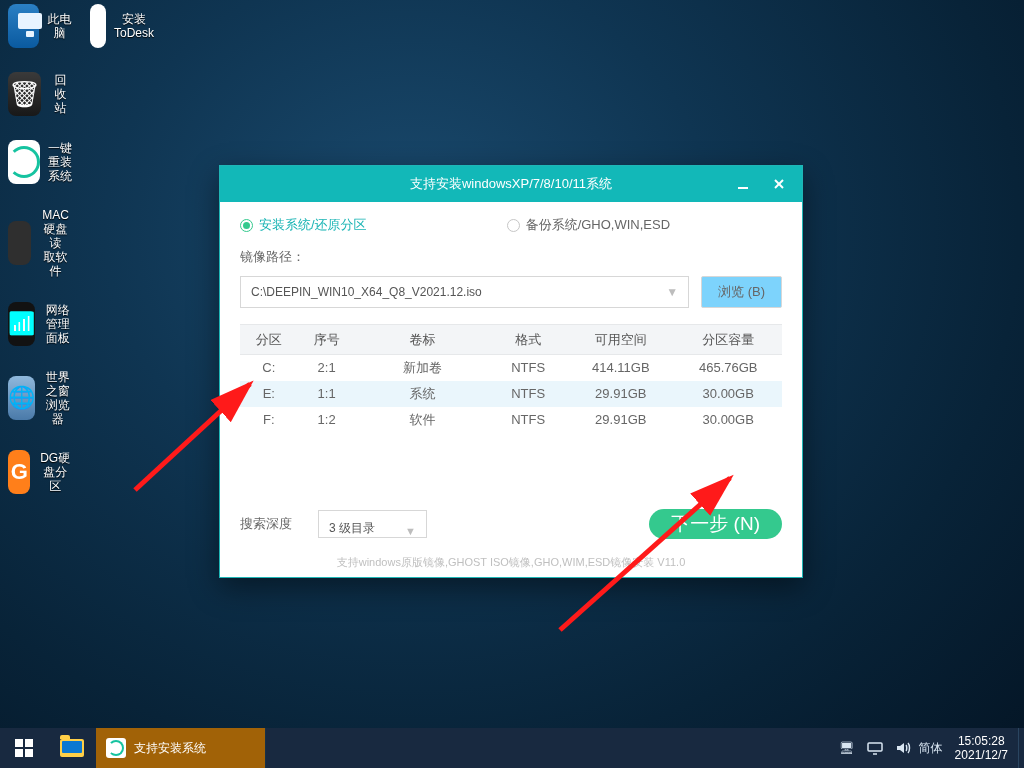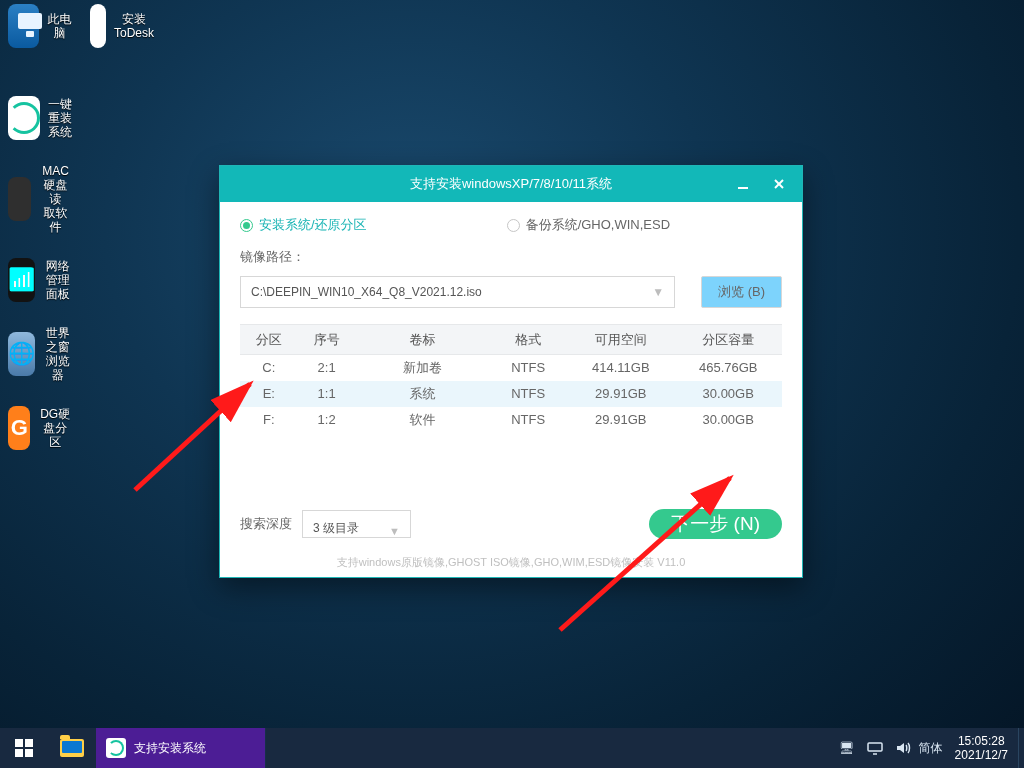--- a/index.html
+++ b/index.html
@@ -40,46 +40,46 @@
   .titlebar .ctl svg{stroke:#fff;stroke-width:2;fill:none}
   .body{padding:14px 20px 14px 20px;color:#333;font-size:13px}
   .tabs{display:flex;align-items:center;gap:140px;margin-bottom:14px}
   .radio{display:flex;align-items:center;gap:6px;cursor:pointer}
   .radio .r{width:13px;height:13px;border:1px solid #c6c6c6;border-radius:50%;position:relative;background:#fff;display:inline-block}
   .radio.sel .r{border-color:#34c98e}
   .radio.sel .r::after{content:"";position:absolute;left:2px;top:2px;width:7px;height:7px;background:#34c98e;border-radius:50%}
   .radio.sel .t{color:#18b4b4}
   .radio .t{color:#666}
   .lbl{color:#666;margin-bottom:10px}
-  .pathrow{display:flex;gap:26px;margin-bottom:16px}
+  .pathrow{display:flex;gap:12px;margin-bottom:16px}
   .combo{flex:1;height:32px;border:1px solid #d7d7d7;display:flex;align-items:center;justify-content:space-between;padding:0 10px;color:#555;font-family:Consolas,monospace;font-size:12px;background:#fff;cursor:pointer}
   .combo .arr{color:#bdbdbd}
   .btn{height:32px;padding:0 16px;border:1px solid #d7d7d7;background:#7dd3fc;color:#666;display:flex;align-items:center;cursor:pointer;border-radius:2px}
   table{width:100%;border-collapse:collapse;font-size:13px}
   thead th{background:#f3f5f7;color:#555;font-weight:400;height:30px;border-top:1px solid #e6e8ea;border-bottom:1px solid #e6e8ea}
   tbody td{height:26px;text-align:center;color:#666}
   tbody tr.sel{background:#eaf6fc}
   .spacer{height:70px}
-  .footerrow{display:flex;align-items:center;gap:10px;margin-top:6px}
+  .footerrow{display:flex;align-items:center;gap:26px;margin-top:6px}
   .select{height:28px;border:1px solid #d7d7d7;display:flex;align-items:flex-end;padding:0 10px;gap:30px;background:#fff;cursor:pointer;font-size:12px;color:#555}
   .select .arr{color:#bdbdbd;font-size:11px}
   .nextbtn{margin-left:auto;height:30px;padding:0 22px;background:#34c98e;border:none;color:#fff;border-radius:15px;cursor:pointer;font-size:19px}
   .fineprint{text-align:center;color:#bfbfbf;font-size:11px;margin-top:16px}
   
   .arrow{position:absolute;z-index:4;pointer-events:none}
   
   .taskbar{position:absolute;left:0;bottom:0;width:100%;height:40px;background:#182940;display:flex;align-items:center;color:#fff;font-size:12px;z-index:5}
   .tb-btn{height:40px;display:flex;align-items:center;justify-content:center;cursor:pointer}
   .start{width:48px}
   .start svg{width:18px;height:18px;fill:#fff}
   .explorer{width:48px}
   .explorer .f{width:24px;height:18px;background:#ffcf47;border-radius:2px;position:relative}
   .explorer .f::before{content:"";position:absolute;left:0;top:-4px;width:10px;height:4px;background:#ffcf47;border-radius:2px 2px 0 0}
   .explorer .f::after{content:"";position:absolute;left:2px;top:2px;width:20px;height:12px;background:#0b78d1;border-radius:1px}
-  .task{height:40px;min-width:170px;background:#4c1d95;border-right:1px solid #163048;display:flex;align-items:center;gap:8px;padding:0 10px;cursor:pointer}
+  .task{height:40px;min-width:170px;background:#a16207;border-right:1px solid #163048;display:flex;align-items:center;gap:8px;padding:0 10px;cursor:pointer}
   .task .ic{width:20px;height:20px;background:#fff;border-radius:3px;display:flex;align-items:center;justify-content:center;color:#16c3a0;font-size:14px;font-weight:700}
   .task .ic::before{content:"";width:12px;height:12px;border:2px solid #16c3a0;border-left-color:transparent;border-radius:50%}
   .tray{margin-left:auto;display:flex;align-items:center;height:100%}
   .tray .ico{width:28px;height:40px;display:flex;align-items:center;justify-content:center;cursor:pointer;color:#d9e6f2}
   .clock{padding:0 10px;text-align:center;line-height:14px;cursor:pointer}
   .showdesk{width:6px;height:40px;border-left:1px solid #2a4560;cursor:pointer}
   .ime{font-size:12px}
 </style>
 </head>
 <body>
@@ -89,20 +89,24 @@
     <div class="dicon">
         <div class="g g-pc"></div>
         <span>此电脑</span>
       </div>
     <div class="dicon">
         <div class="g g-todesk">T</div>
         <span>安装ToDesk</span>
       </div>
   </div>
   <div class="icon-col">
+    <div class="dicon">
+        <div class="g g-trash"></div>
+        <span>回收站</span>
+      </div>
   </div>
   <div class="dicon">
       <div class="g g-reset"></div>
       <span>一键重装系统</span>
     </div>
   <div class="dicon">
       <div class="g g-mac"></div>
       <span style="white-space:pre-line">MAC硬盘读
 取软件</span>
     </div>

